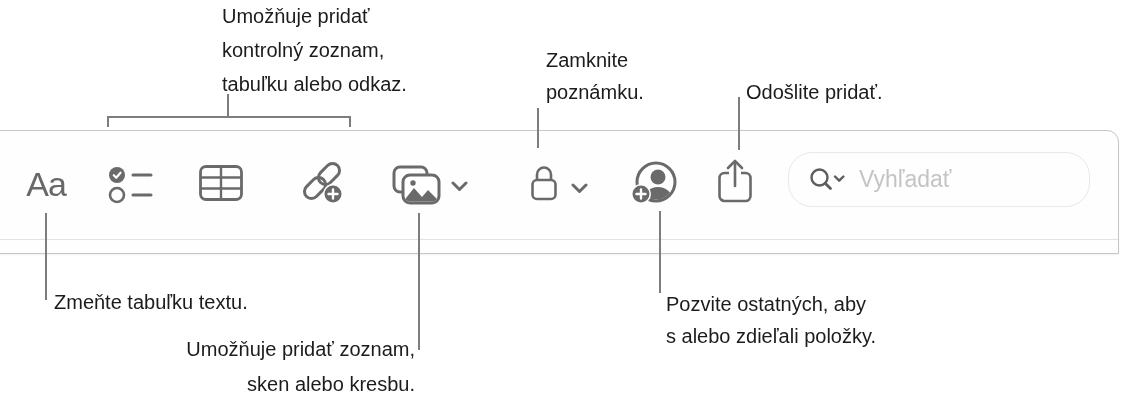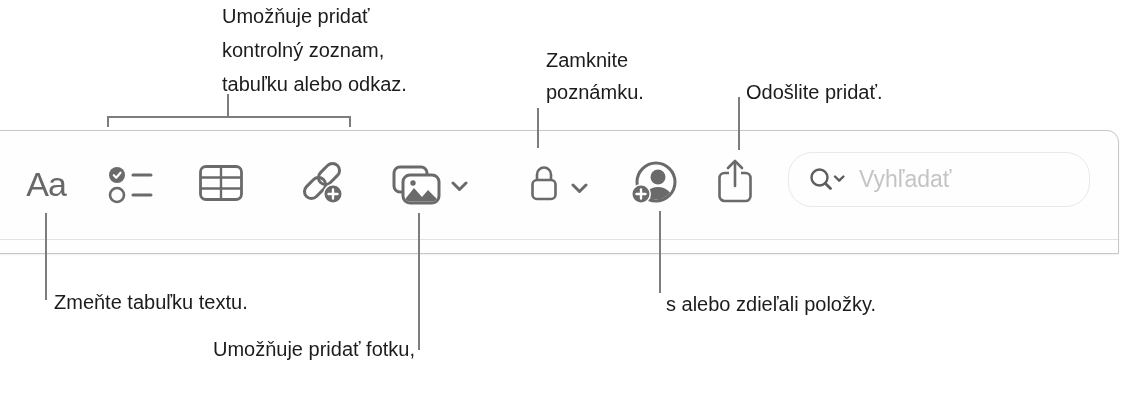--- a/index.html
+++ b/index.html
@@ -195,20 +195,22 @@
 
   <div class="callout" style="left:746px;top:76px;">
     <div>Odošlite pridať.</div>
   </div>
 
   <div class="callout" style="left:54px;top:286px;">
     <div>Zmeňte tabuľku textu.</div>
   </div>
 
   <div class="callout lh35" style="right:708px;top:332px;text-align:right;">
-    <div>Umožňuje pridať fotku,</div>
+    <div>Umožňuje pridať zoznam,</div>
+    <div>sken alebo kresbu.</div>
   </div>
 
   <div class="callout" style="left:666px;top:288px;">
+    <div>Pozvite ostatných, aby</div>
     <div>s alebo zdieľali položky.</div>
   </div>
 
 </div>
 
 </body></html>

